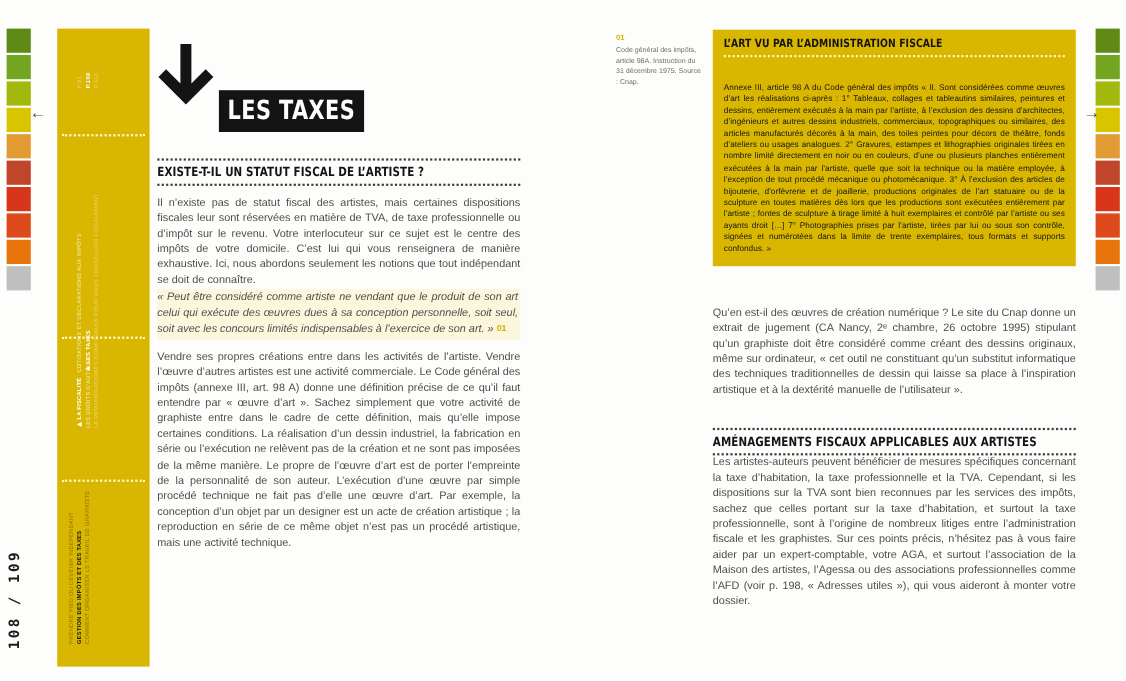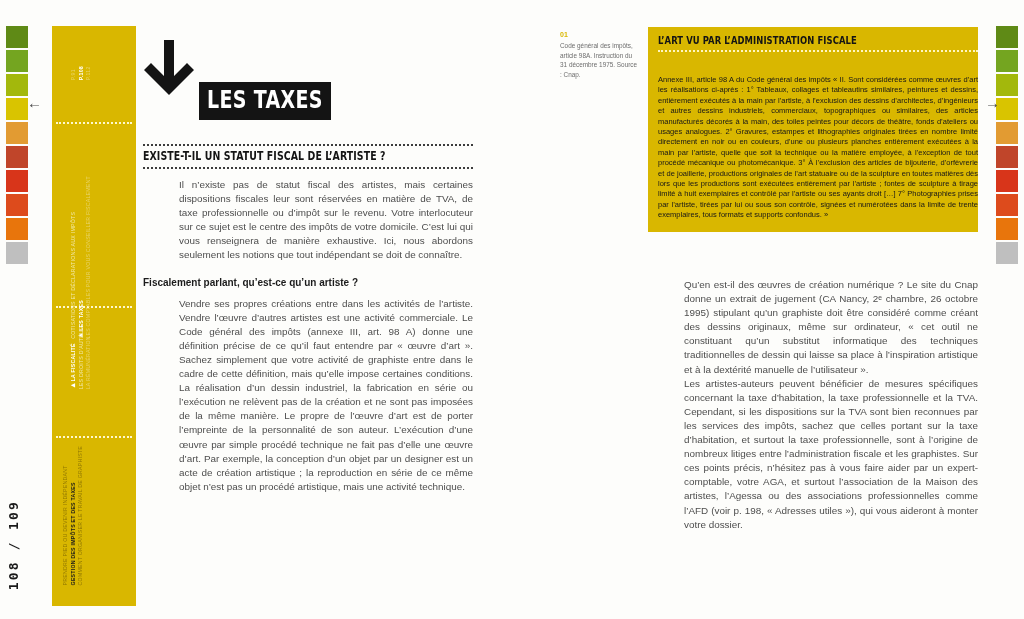--- a/index.html
+++ b/index.html
@@ -99,21 +99,20 @@
     padding: 3px 0 4px 0;
     text-transform: uppercase;
     font-family: "DejaVu Sans Condensed", "Liberation Sans Narrow", "Liberation Sans", sans-serif;
     transform: scaleX(.9); transform-origin: left center;
     white-space: nowrap;
   }
   .body-p {
     font-size: 9.9px; line-height: 14.1px;
     color: #4d4d4d; text-align: justify;
     margin-top: 9px;
-    margin-left: 36px;
   }
   .sub-head {
     font-size: 10px; font-weight: bold; color: #1c1c1c;
     margin-top: 14px;
   }
   .quote-box {
     background: #fcf6dd;
     font-size: 9.9px; line-height: 14.1px;
     color: #4d4d4d; font-style: italic;
     text-align: justify;
@@ -131,21 +130,21 @@
     font-size: 6.4px; line-height: 9.4px; color: #6d6d6d;
   }
   #margin-note .mn-num {
     color: #d9b700; font-weight: bold; font-size: 7px;
     display: block; margin-bottom: 2px;
   }
 
   #yellow-box {
     position: absolute; left: 648px; top: 27px;
     width: 330px; background: #d9b700;
-    padding: 7px 0 11px 10px;
+    padding: 7px 10px 11px 10px;
   }
   #yellow-box .yb-title {
     font-size: 10.4px; font-weight: bold; color: #141414;
     text-transform: uppercase; letter-spacing: .1px;
     font-family: "DejaVu Sans Condensed", "Liberation Sans Narrow", "Liberation Sans", sans-serif;
     transform: scaleX(.9); transform-origin: left center;
     white-space: nowrap;
     padding-bottom: 4px;
   }
   #yellow-box .yb-rule {
@@ -234,37 +233,42 @@
     <div id="chapter-title">LES TAXES</div>
 
     <div style="height:24px"></div>
 
     <div class="dotrule"></div>
     <div class="sec-head">EXISTE-T-IL UN STATUT FISCAL DE L’ARTISTE ?</div>
     <div class="dotrule"></div>
 
     <p class="body-p">Il n’existe pas de statut fiscal des artistes, mais certaines dispositions fiscales leur sont réservées en matière de TVA, de taxe professionnelle ou d’impôt sur le revenu. Votre interlocuteur sur ce sujet est le centre des impôts de votre domicile. C’est lui qui vous renseignera de manière exhaustive. Ici, nous abordons seulement les notions que tout indépendant se doit de connaître.</p>
 
-    <div class="sub-head">Fiscalement parlant, qu’est-ce qu’un artiste ?</div>
-
+
+    <div class="quote-box"><span>« Peut être considéré comme artiste ne vendant que le produit de son art celui qui exécute des œuvres dues à sa conception personnelle, soit seul, soit avec les concours limités indispensables à l’exercice de son art. »</span> <span class="refnum">01</span></div>
 
     <p class="body-p">Vendre ses propres créations entre dans les activités de l’artiste. Vendre l’œuvre d’autres artistes est une activité commerciale. Le Code général des impôts (annexe III, art. 98 A) donne une définition précise de ce qu’il faut entendre par « œuvre d’art ». Sachez simplement que votre activité de graphiste entre dans le cadre de cette définition, mais qu’elle impose certaines conditions. La réalisation d’un dessin industriel, la fabrication en série ou l’exécution ne relèvent pas de la création et ne sont pas imposées de la même manière. Le propre de l’œuvre d’art est de porter l’empreinte de la personnalité de son auteur. L’exécution d’une œuvre par simple procédé technique ne fait pas d’elle une œuvre d’art. Par exemple, la conception d’un objet par un designer est un acte de création artistique ; la reproduction en série de ce même objet n’est pas un procédé artistique, mais une activité technique.</p>
   </div>
 
   <div id="margin-note">
     <span class="mn-num">01</span>
     <span>Code général des impôts, article 98A. Instruction du 31 décembre 1975. Source : Cnap.</span>
   </div>
 
   <div id="yellow-box">
     <div class="yb-title">L’ART VU PAR L’ADMINISTRATION FISCALE</div>
     <div class="yb-rule"></div>
     <div class="yb-body">Annexe III, article 98 A du Code général des impôts « II. Sont considérées comme œuvres d’art les réalisations ci-après : 1° Tableaux, collages et tableautins similaires, peintures et dessins, entièrement exécutés à la main par l’artiste, à l’exclusion des dessins d’architectes, d’ingénieurs et autres dessins industriels, commerciaux, topographiques ou similaires, des articles manufacturés décorés à la main, des toiles peintes pour décors de théâtre, fonds d’ateliers ou usages analogues. 2° Gravures, estampes et lithographies originales tirées en nombre limité directement en noir ou en couleurs, d’une ou plusieurs planches entièrement exécutées à la main par l’artiste, quelle que soit la technique ou la matière employée, à l’exception de tout procédé mécanique ou photomécanique. 3° À l’exclusion des articles de bijouterie, d’orfèvrerie et de joaillerie, productions originales de l’art statuaire ou de la sculpture en toutes matières dès lors que les productions sont exécutées entièrement par l’artiste ; fontes de sculpture à tirage limité à huit exemplaires et contrôlé par l’artiste ou ses ayants droit […] 7° Photographies prises par l’artiste, tirées par lui ou sous son contrôle, signées et numérotées dans la limite de trente exemplaires, tous formats et supports confondus. »</div>
   </div>
 
   <div id="right-col">
     <p class="body-p">Qu’en est-il des œuvres de création numérique ? Le site du Cnap donne un extrait de jugement (CA Nancy, 2ᵉ chambre, 26 octobre 1995) stipulant qu’un graphiste doit être considéré comme créant des dessins originaux, même sur ordinateur, « cet outil ne constituant qu’un substitut informatique des techniques traditionnelles de dessin qui laisse sa place à l’inspiration artistique et à la dextérité manuelle de l’utilisateur ».</p>
 
+    <div class="sec-head-wrap">
+      <div class="dotrule"></div>
+      <div class="sec-head">AMÉNAGEMENTS FISCAUX APPLICABLES AUX ARTISTES</div>
+      <div class="dotrule"></div>
+    </div>
 
     <p class="body-p">Les artistes-auteurs peuvent bénéficier de mesures spécifiques concernant la taxe d’habitation, la taxe professionnelle et la TVA. Cependant, si les dispositions sur la TVA sont bien reconnues par les services des impôts, sachez que celles portant sur la taxe d’habitation, et surtout la taxe professionnelle, sont à l’origine de nombreux litiges entre l’administration fiscale et les graphistes. Sur ces points précis, n’hésitez pas à vous faire aider par un expert-comptable, votre AGA, et surtout l’association de la Maison des artistes, l’Agessa ou des associations professionnelles comme l’AFD (voir p. 198, « Adresses utiles »), qui vous aideront à monter votre dossier.</p>
   </div>
 
 </div>
 
 </body></html>

